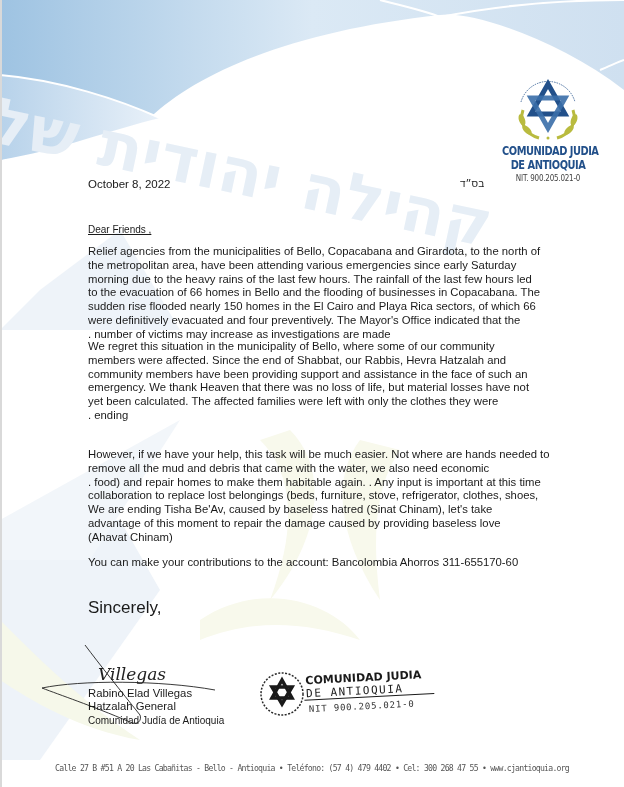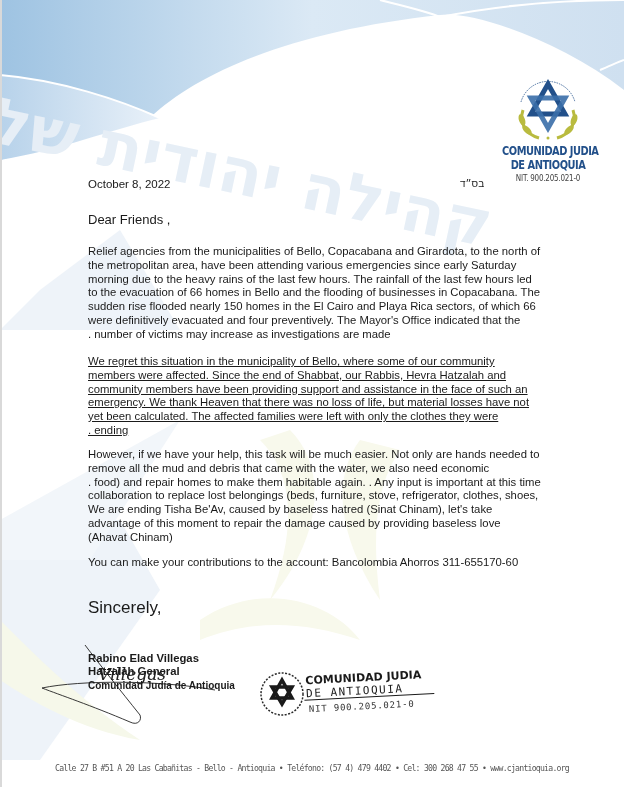--- a/index.html
+++ b/index.html
@@ -9,31 +9,31 @@
   .watermark { position:absolute; left:0; top:0; width:624px; height:787px; pointer-events:none; }
   .left-edge { position:absolute; left:0; top:0; width:2px; height:787px; background:#d9d9d9; }
 
   .logo { position:absolute; left:492px; top:72px; width:112px; text-align:center; }
   .logo svg { display:block; margin:0 auto; }
   .logo .org1 { font-family:"DejaVu Sans", sans-serif; font-weight:bold; font-size:12px; color:#22508a; letter-spacing:-0.6px; line-height:14px; transform:scaleX(0.82); transform-origin:center; white-space:nowrap; }
   .logo .nit { font-family:"DejaVu Sans", sans-serif; font-size:9px; color:#444; letter-spacing:-0.3px; transform:scaleX(0.8); white-space:nowrap; margin-top:1px; }
 
   .date { position:absolute; left:88px; top:178px; font-size:11.5px; }
   .bsd { position:absolute; left:460px; top:178px; font-size:10px; direction:rtl; }
-  .greeting { position:absolute; left:88px; top:212px; font-size:13px; }
+  .greeting { position:absolute; left:88px; top:224px; font-size:10px;text-decoration:underline; }
 
   .para { position:absolute; left:88px; width:460px; font-size:11.3px; line-height:13.8px; }
   .para .ln { display:block; white-space:nowrap; }
   .p1 { top:245px; }
-  .p2 { top:355px;text-decoration:underline; }
+  .p2 { top:340px; }
   .p3 { top:448px; }
   .p4 { top:556px; }
   .closing { position:absolute; left:88px; top:598px; font-size:17px;text-align:center; }
 
-  .sig-block { position:absolute; left:88px; top:652px; font-size:11.3px; line-height:13px;font-weight:bold; }
+  .sig-block { position:absolute; left:88px; top:687px; font-size:11.3px; line-height:13px; }
   .sig-block .org { font-size:10px; line-height:15px; }
   .signature { position:absolute; left:40px; top:640px; width:190px; height:90px; }
 
   .stamp { position:absolute; left:258px; top:660px; width:180px; height:66px; }
 
   .footer { position:absolute; left:0; top:762px; width:624px; text-align:center;
             font-family:"DejaVu Sans Mono", monospace; font-size:9.5px; color:#555;
             letter-spacing:-0.9px; transform:scaleX(0.86); transform-origin:center; white-space:nowrap; }
 </style>
 </head>
@@ -106,21 +106,21 @@
 <div class="para p2">
   <span class="ln">We regret this situation in the municipality of Bello, where some of our community</span>
   <span class="ln">members were affected. Since the end of Shabbat, our Rabbis, Hevra Hatzalah and</span>
   <span class="ln">community members have been providing support and assistance in the face of such an</span>
   <span class="ln">emergency. We thank Heaven that there was no loss of life, but material losses have not</span>
   <span class="ln">yet been calculated. The affected families were left with only the clothes they were</span>
   <span class="ln">. ending</span>
 </div>
 
 <div class="para p3">
-  <span class="ln">However, if we have your help, this task will be much easier. Not only are hands needed to</span>
+  <span class="ln">However, if we have your help, this task will be much easier. Not where are hands needed to</span>
   <span class="ln">remove all the mud and debris that came with the water, we also need economic</span>
   <span class="ln">. food) and repair homes to make them habitable again. . Any input is important at this time</span>
   <span class="ln">collaboration to replace lost belongings (beds, furniture, stove, refrigerator, clothes, shoes,</span>
   <span class="ln">We are ending Tisha Be'Av, caused by baseless hatred (Sinat Chinam), let's take</span>
   <span class="ln">advantage of this moment to repair the damage caused by providing baseless love</span>
   <span class="ln">(Ahavat Chinam)</span>
 </div>
 
 <div class="para p4">
   <span class="ln">You can make your contributions to the account: Bancolombia Ahorros 311-655170-60</span>

